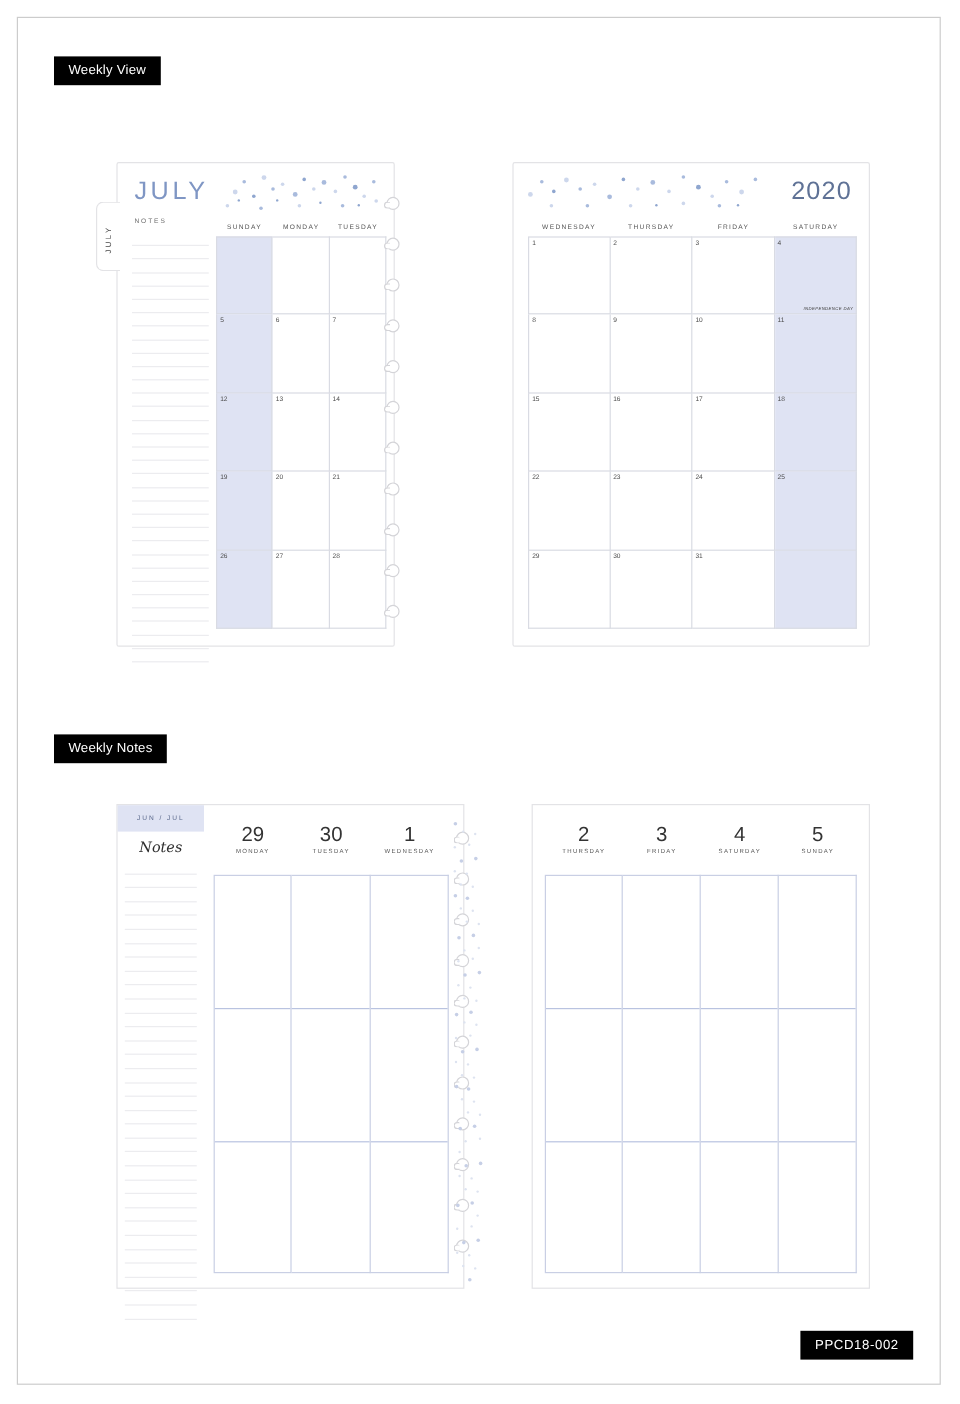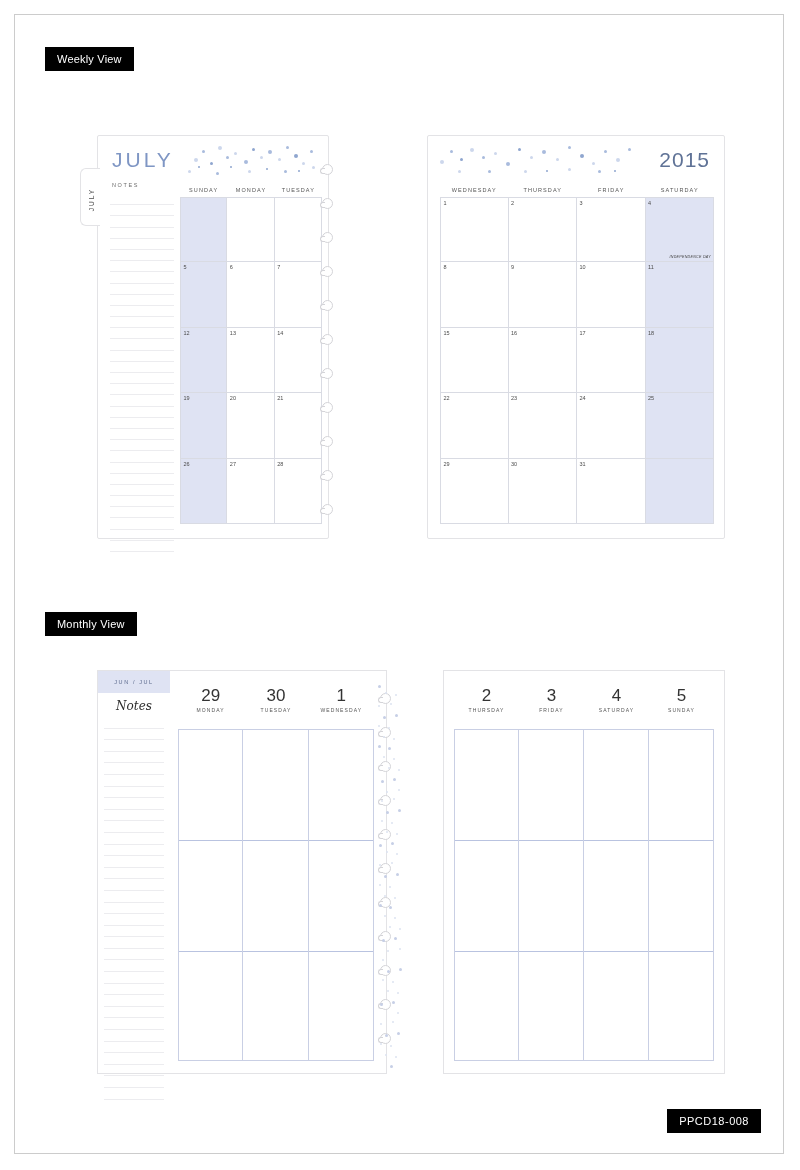--- a/index.html
+++ b/index.html
@@ -270,22 +270,22 @@
 
   .dotcol { position: absolute; }
   .dot { position: absolute; border-radius: 50%; }
 </style>
 </head>
 <body>
 
 <div class="page-frame">
 
   <div class="chip" id="chip-monthly">Weekly View</div>
-  <div class="chip" id="chip-weekly">Monthly View</div>
-  <div class="chip" id="chip-code">PPCD18-008</div>
+  <div class="chip" id="chip-weekly">Weekly Notes</div>
+  <div class="chip" id="chip-code">PPCD18-002</div>
 
   <div class="spread" id="monthly-left">
     <div class="tab">
       <span>JULY</span>
     </div>
 
     <div class="month-title">JULY</div>
 
     <div id="conf-left">
         <div class="confetti" style="left: 96px; top: 22px; width: 4px; height: 4px; background: rgb(205, 215, 236);"></div>
@@ -382,21 +382,21 @@
         <div class="ring" style="top: 198px; left: 224px;"></div>
         <div class="ring" style="top: 232px; left: 224px;"></div>
         <div class="ring" style="top: 266px; left: 224px;"></div>
         <div class="ring" style="top: 300px; left: 224px;"></div>
         <div class="ring" style="top: 334px; left: 224px;"></div>
         <div class="ring" style="top: 368px; left: 224px;"></div>
       </div>
   </div>
 
   <div class="spread" id="monthly-right">
-    <div class="year-title">2015</div>
+    <div class="year-title">2020</div>
     <div id="conf-right">
         <div class="confetti" style="left: 12px; top: 24px; width: 4px; height: 4px; background: rgb(205, 215, 236);"></div>
         <div class="confetti" style="left: 22px; top: 14px; width: 3px; height: 3px; background: rgb(169, 187, 221);"></div>
         <div class="confetti" style="left: 32px; top: 22px; width: 3px; height: 3px; background: rgb(143, 166, 207);"></div>
         <div class="confetti" style="left: 42px; top: 12px; width: 4px; height: 4px; background: rgb(205, 215, 236);"></div>
         <div class="confetti" style="left: 54px; top: 20px; width: 3px; height: 3px; background: rgb(169, 187, 221);"></div>
         <div class="confetti" style="left: 66px; top: 16px; width: 3px; height: 3px; background: rgb(205, 215, 236);"></div>
         <div class="confetti" style="left: 78px; top: 26px; width: 4px; height: 4px; background: rgb(169, 187, 221);"></div>
         <div class="confetti" style="left: 90px; top: 12px; width: 3px; height: 3px; background: rgb(143, 166, 207);"></div>
         <div class="confetti" style="left: 102px; top: 20px; width: 3px; height: 3px; background: rgb(205, 215, 236);"></div>

